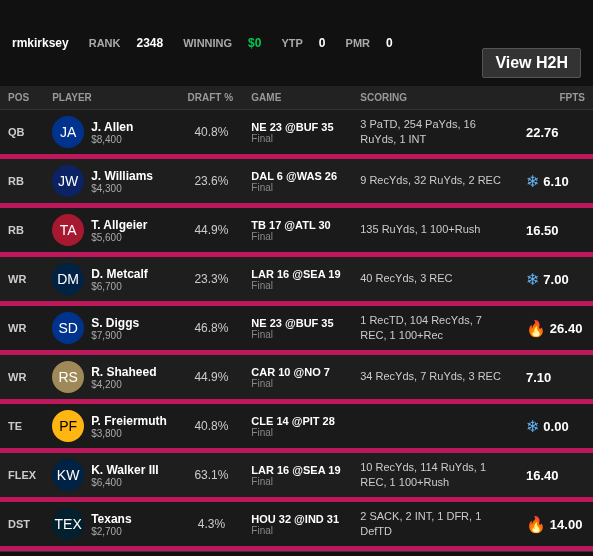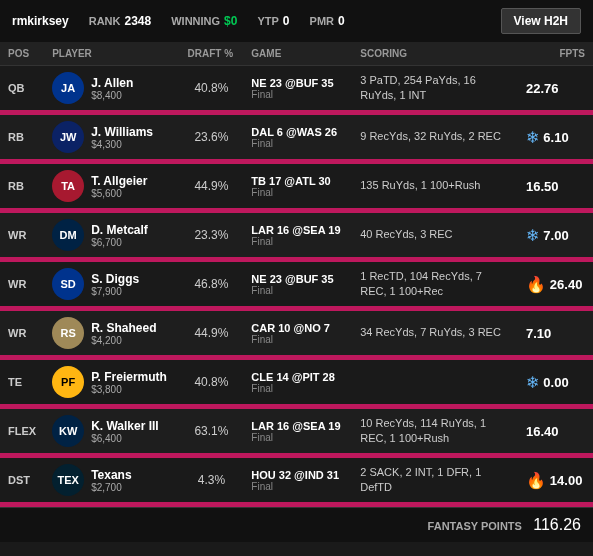--- a/index.html
+++ b/index.html
@@ -20,45 +20,46 @@
       padding: 8px 12px;
       gap: 20px;
     }
     .header-username {
       font-size: 12px;
       font-weight: bold;
       color: #fff;
     }
     .header-stat {
       display: flex;
-      gap: 4px;
+      gap: 16px;
       align-items: center;
       font-size: 12px;
     }
     .header-stat .label {
       color: #aaa;
       font-weight: bold;
       font-size: 11px;
     }
     .header-stat .value {
       font-weight: bold;
       color: #fff;
     }
     .header-stat .value.green { color: #00c853; }
     .header-stat .value.white { color: #fff; }
     .header-btn {
       margin-left: auto;
       background: #333;
       color: #fff;
       border: 1px solid #555;
       padding: 5px 12px;
-      font-size: 12px;
+      font-size: 16px;
       font-weight: bold;
       cursor: pointer;
       border-radius: 2px;
+      margin-top: 40px;
     }
 
     
     .roster-table {
       width: 100%;
       border-collapse: collapse;
     }
     .roster-table thead tr {
       background: #222;
       color: #999;
@@ -180,22 +181,22 @@
 
     
     .avatar-img {
       width: 32px;
       height: 32px;
       border-radius: 50%;
       background: #666;
       display: flex;
       align-items: center;
       justify-content: center;
-      font-size: 11px;
-      font-weight: bold;
+      font-size: 14px;
+      font-weight: normal;
       color: #fff;
       flex-shrink: 0;
     }
     .avatar-bills { background: #00338d; }
     .avatar-giants { background: #0b2265; }
     .avatar-falcons { background: #a71930; }
     .avatar-seahawks { background: #002244; }
     .avatar-bills2 { background: #00338d; }
     .avatar-saints { background: #9f8958; }
     .avatar-steelers { background: #ffb612; color: #000; }

